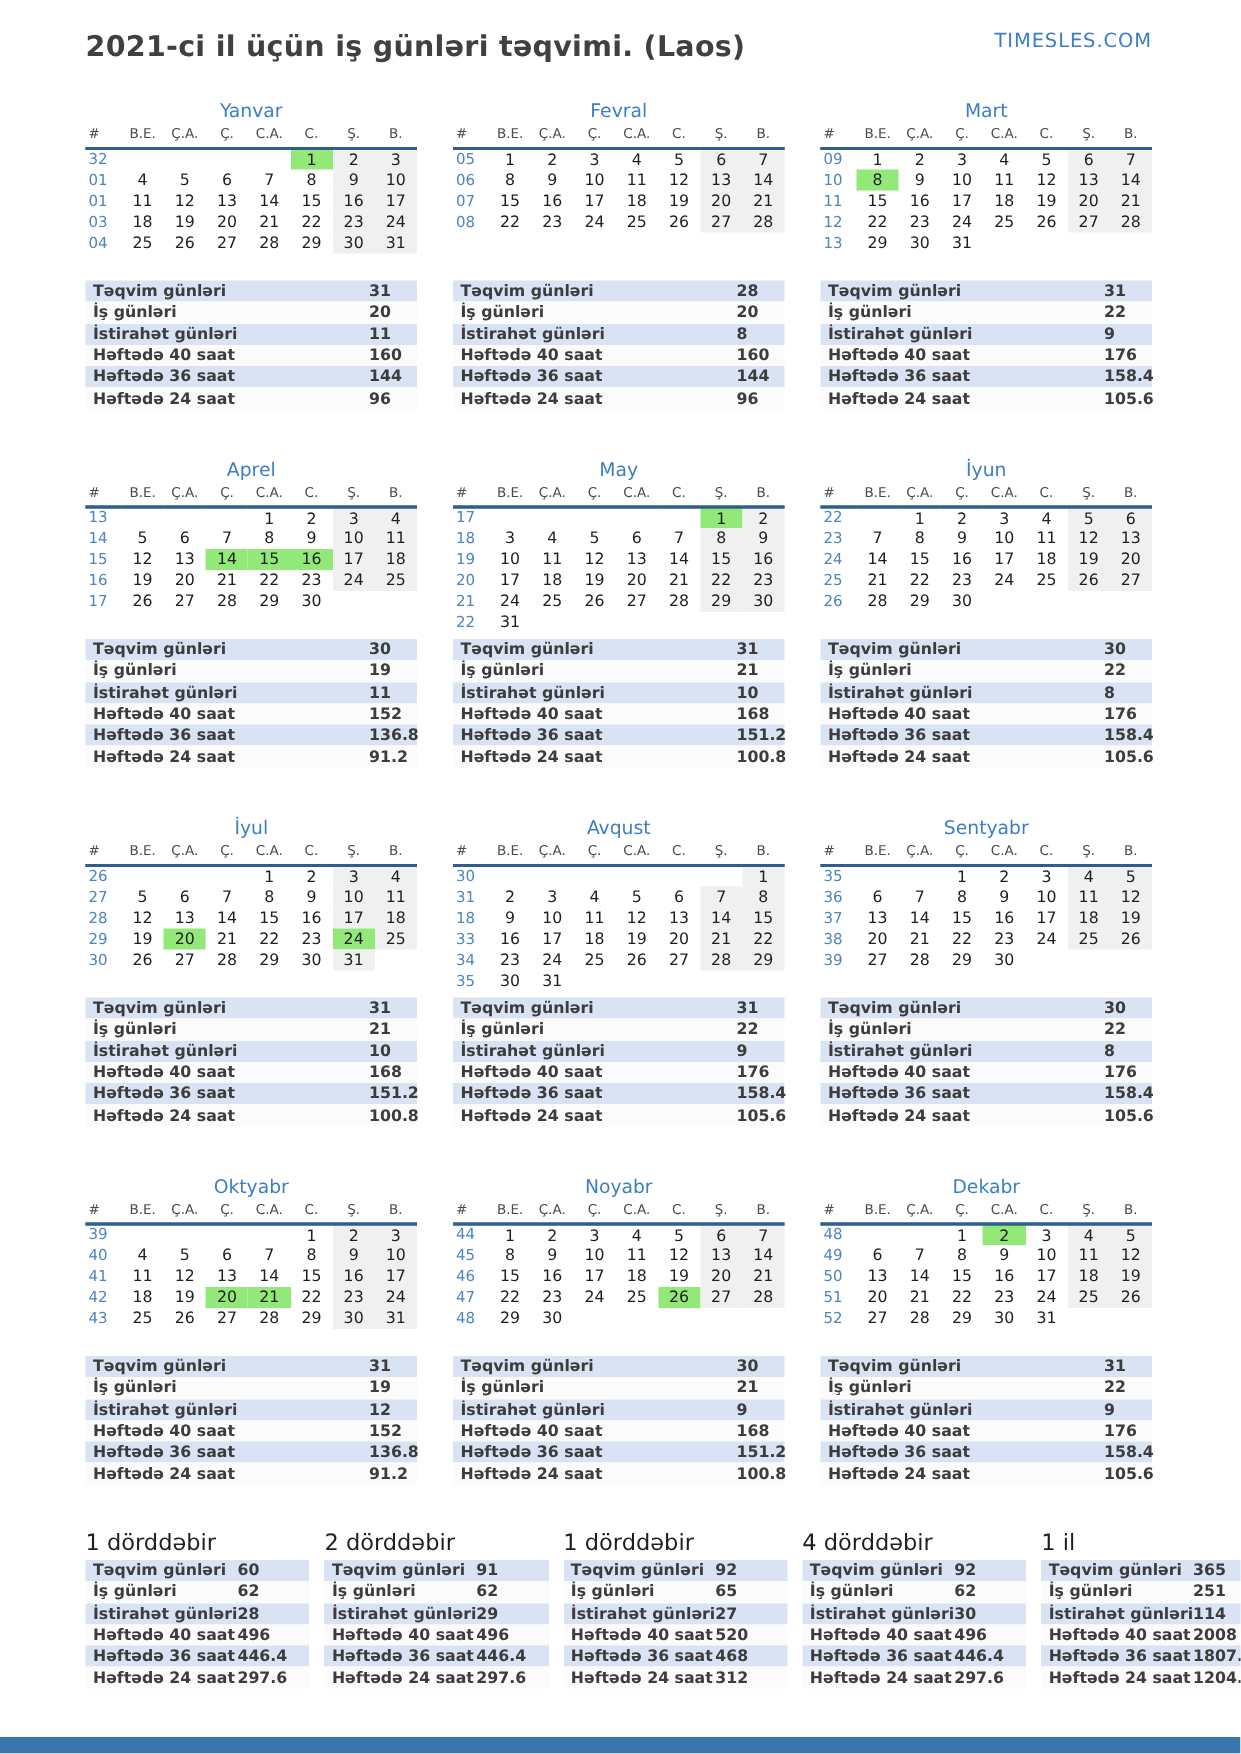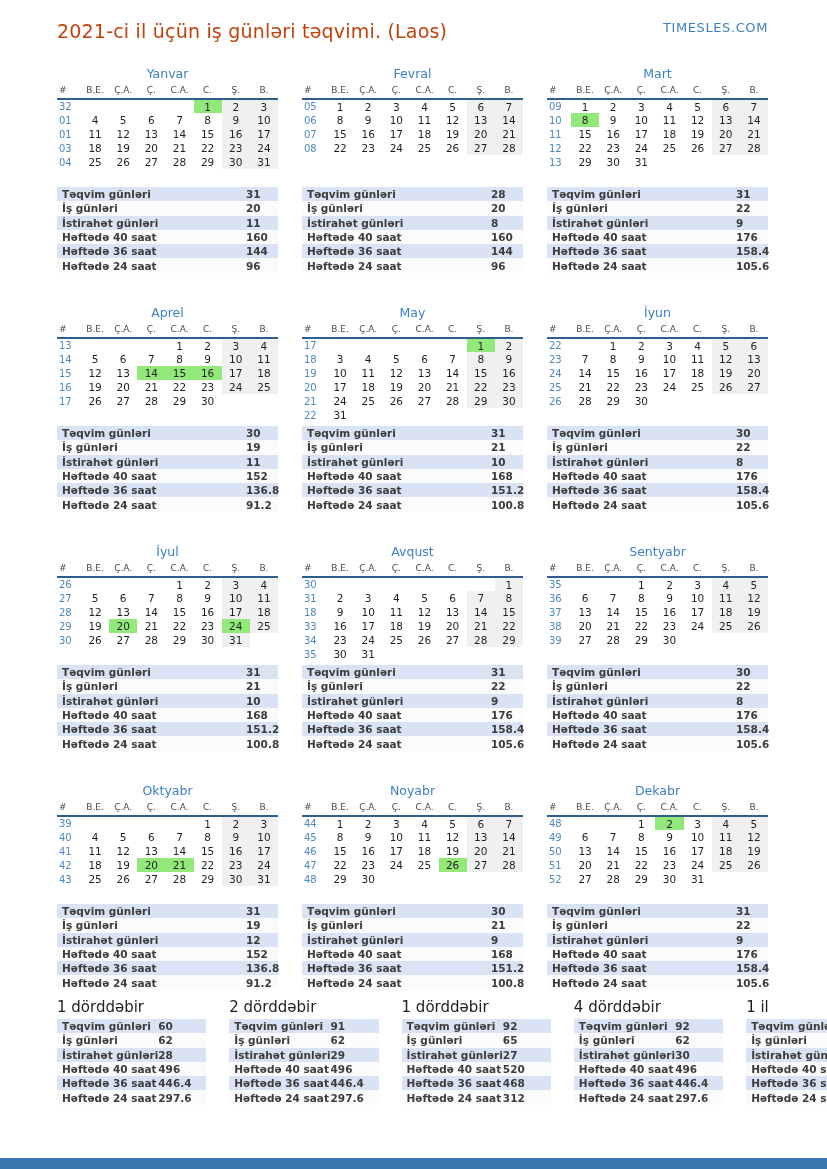--- a/index.html
+++ b/index.html
@@ -4,21 +4,21 @@
 <style>
   * { margin:0; padding:0; box-sizing:border-box; }
   html,body { background:#ffffff; }
   body {
     width:827px; height:1169px; position:relative; overflow:hidden;
     font-family:"DejaVu Sans","Liberation Sans",sans-serif; color:#3c3c3c;
   }
   .page { padding:20px 59px 0 57px; }
 
   .header { display:flex; justify-content:space-between; align-items:flex-start; margin-bottom:24px; }
-  .page-title { font-size:19px; font-weight:400; color:#c2410c; letter-spacing:0.2px; }
+  .page-title { font-size:19px; font-weight:700; color:#404040; letter-spacing:0.2px; }
   .logo { font-size:13px; font-weight:400; letter-spacing:0.6px; color:var(--accent-blue,#2f7cc0); text-decoration:none; }
 
   .months-grid { display:grid; grid-template-columns:repeat(3,1fr); column-gap:12px;gap:24px; }
   .month { height:215px; }
   .month-title { text-align:center; color:var(--accent-blue,#3d7ec4); font-size:12.5px; height:17px; }
 
   .cal-wrap { height:104px; }
   table.cal { width:100%; border-collapse:collapse; table-layout:fixed; }
   table.cal col.wkcol { width:24px; }
   table.cal th {
@@ -33,21 +33,21 @@
 
   .stats { width:100%;font-weight:bold; }
   .stat-row { display:flex; align-items:center; height:14.3px; font-size:10.5px; color:#3c3c3c; }
   .stat-row:nth-child(odd) { background:var(--row-alt-blue,#d9e3f4); }
   .stat-row:nth-child(even) { background:var(--row-alt-light,#fbfbfb); }
   .stat-label { flex:1; padding-left:5px; white-space:nowrap; }
   .stat-value { white-space:nowrap; }
   .month .stat-value { width:32px; }
   .summary .stat-value { width:48px; }
 
-  .summary-grid { display:grid; grid-template-columns:repeat(5,1fr); column-gap:23px; }
+  .summary-grid { display:grid; grid-template-columns:repeat(5,1fr); column-gap:10px; margin-top:21px; }
   .summary-title { font-size:15px; color:#1e1e1e; height:21px; }
 
   .footer-bar {
     position:absolute; left:0; bottom:0; width:827px; height:11px;
     background:var(--footer-blue,#3a76ae);
   }
 </style>
 </head>
 <body>
 

